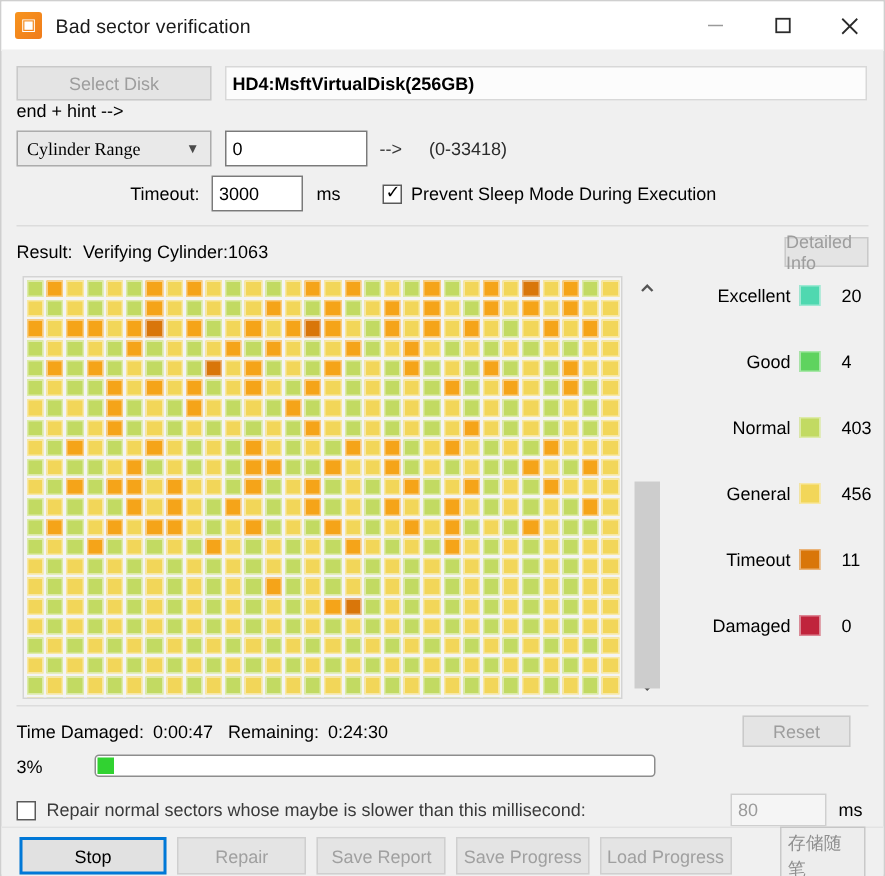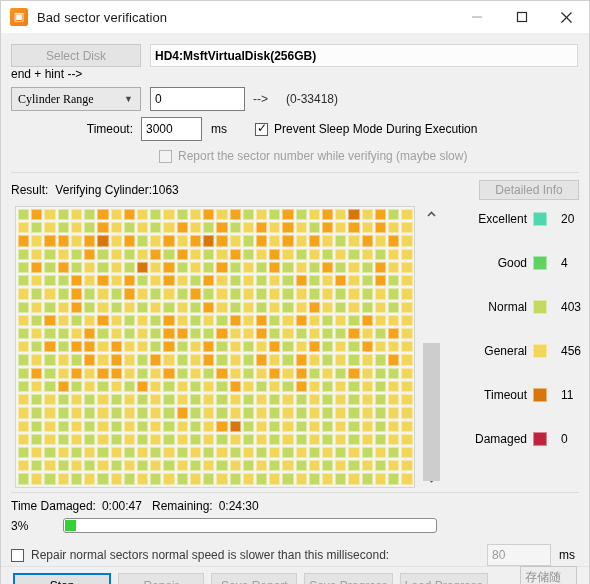--- a/index.html
+++ b/index.html
@@ -204,32 +204,28 @@
       <div style="margin-left:9px;">ms</div>
       <div class="row" style="margin-left:28px;">
         <span class="cbx">
             <span class="tick">✓</span>
           </span>
         <span style="margin-left:6px;">Prevent Sleep Mode During Execution</span>
       </div>
     </div>
 
     
-    <div class="row" style="margin-top:8px;padding-left:148px;">
-      <span class="cbx dis"></span>
-      <span class="lbl-dis" style="margin-left:6px;">Report the sector number while verifying (maybe slow)</span>
-    </div>
 
     <div class="sep" style="margin-top:9px;"></div>
 
     
     <div class="row" style="margin-top:7px;">
       <span>Result:</span>
       <span style="margin-left:7px;">Verifying Cylinder:1063</span>
-      <div class="btn disabled" style="margin-left:auto;width:100px;height:20px;">Detailed Info</div>
+      <div class="btn disabled" style="margin-left:auto;width:56px;height:20px;">Detailed Info</div>
     </div>
 
     
     <div class="map-wrap" style="margin-top:6px;height:282px;">
 
       <div class="map-box" style="position:absolute;left:4px;top:0;width:400px;height:282px;">
         <div class="grid" id="grid">
             <div class="cell">
               <i style="background: rgb(194, 218, 98); box-shadow: rgba(255, 255, 255, 0.45) 0px 0px 0px 1px inset;"></i>
             </div>
@@ -2264,34 +2260,35 @@
     </div>
 
     <div class="sep" style="margin-top:4px;"></div>
 
     
     <div class="row" style="margin-top:6px;">
       <span>Time Damaged:</span>
       <span style="margin-left:6px;">0:00:47</span>
       <span style="margin-left:10px;">Remaining:</span>
       <span style="margin-left:6px;">0:24:30</span>
+      <div class="btn disabled" style="margin-left:auto;margin-right:12px;width:72px;height:21px;">Reset</div>
     </div>
 
     
     <div class="row" style="margin-top:5px;">
       <span style="width:52px;">3%</span>
       <div class="pbar" style="width:374px;height:15px;">
         <div class="pfill" id="pfill" style="width: 3%;"></div>
       </div>
     </div>
 
     
     <div class="row" style="margin-top:11px;">
       <span class="cbx"></span>
-      <span class="lbl-dis" style="margin-left:7px;color:#3a3a3a;">Repair normal sectors normal speed is slower than this millisecond:</span>
+      <span class="lbl-dis" style="margin-left:7px;color:#3a3a3a;">Repair normal sectors whose maybe is slower than this millisecond:</span>
       <div class="tfield dis" style="margin-left:auto;width:64px;height:22px;">80</div>
       <span style="margin-left:8px;margin-right:4px;">ms</span>
     </div>
 
   </div>
 
   <div class="footer">
     <div class="fbtn primary" style="width:100px;">Stop</div>
     <div class="fbtn dis" style="width:88px;">Repair</div>
     <div class="fbtn dis" style="width:88px;">Save Report</div>

